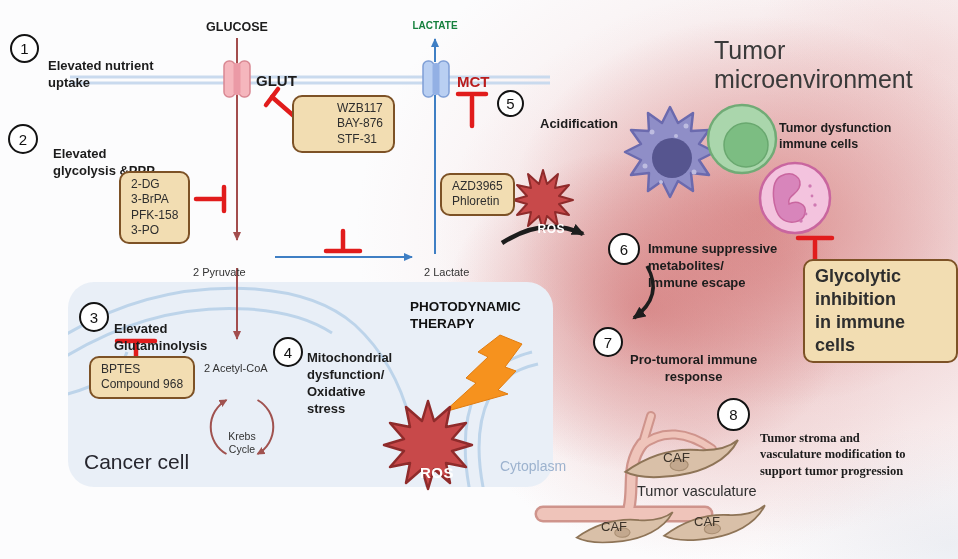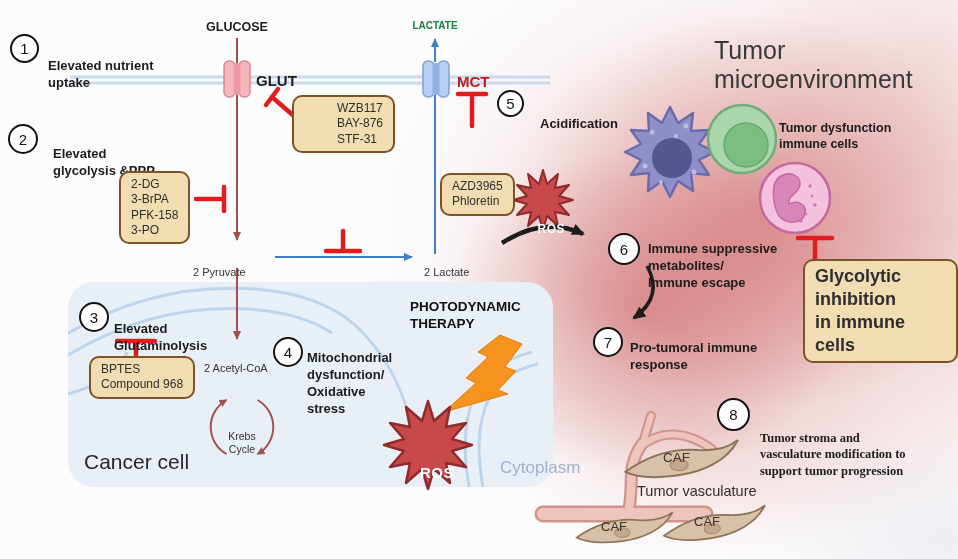--- a/index.html
+++ b/index.html
@@ -246,42 +246,42 @@
   <div class="step-label" style="left:114px;top:301px;">Elevated
 Glutaminolysis</div>
   <div class="step-label" style="left:307px;top:330px;">Mitochondrial
 dysfunction/
 Oxidative
 stress</div>
   <div class="step-label" style="left:540px;top:96px;">Acidification</div>
   <div class="step-label" style="left:648px;top:221px;">Immune suppressive
 metabolites/
 Immune escape</div>
-  <div class="step-label" style="left:630px;top:320px;">Pro-tumoral immune
+  <div class="step-label" style="left:630px;top:332px;text-align:center;">Pro-tumoral immune
 response</div>
   <div class="step-label" style="left:760px;top:410px;font-size:12.5px;font-family:Liberation Serif, serif;">Tumor stroma and
 vasculature modification to
 support tumor progression</div>
 
   <div class="drugbox" style="left:292px;top:95px;padding-left:43px;">WZB117
 BAY-876
 STF-31</div>
   <div class="drugbox" style="left:119px;top:171px;">2-DG
 3-BrPA
 PFK-158
 3-PO</div>
   <div class="drugbox" style="left:440px;top:125px;margin-top:48px;">AZD3965
 Phloretin</div>
   <div class="drugbox" style="left:89px;top:356px;">BPTES
 Compound 968</div>
   <div class="drugbox bold" style="left:767px;top:259px;font-size:18px;margin-left:36px;">Glycolytic inhibition
 in immune cells</div>
 
   <div class="abs" style="left:84px;top:450px;font-size:21px;color:#26262e;">Cancer cell</div>
-  <div class="abs" style="left:500px;top:458px;font-size:17px;color:#9cb2ce;">Cytoplasm</div>
+  <div class="abs" style="left:500px;top:458px;font-size:14px;color:#9cb2ce;">Cytoplasm</div>
   <div class="abs bold" style="left:410px;top:299px;font-size:13.5px;line-height:1.25;color:#111;">PHOTODYNAMIC
 THERAPY</div>
   <div class="abs bold" style="left:779px;top:120px;font-size:12.5px;line-height:1.3;color:#1c1c1c;">Tumor dysfunction
 immune cells</div>
   <div class="abs" style="left:637px;top:483px;font-size:14.5px;color:#2f2f2f;text-align:center;">Tumor vasculature</div>
   <div class="abs" style="left:663px;top:450px;font-size:13.5px;color:#3c332a;">CAF</div>
   <div class="abs" style="left:601px;top:519px;font-size:13px;color:#3c332a;">CAF</div>
   <div class="abs" style="left:694px;top:514px;font-size:13px;color:#3c332a;">CAF</div>
   <div class="ros-text" style="left:521px;top:192px;width:44px;font-size:12px;">ROS</div>
   <div class="ros-text" style="left:402px;top:434px;width:52px;font-size:15px;">ROS</div>

